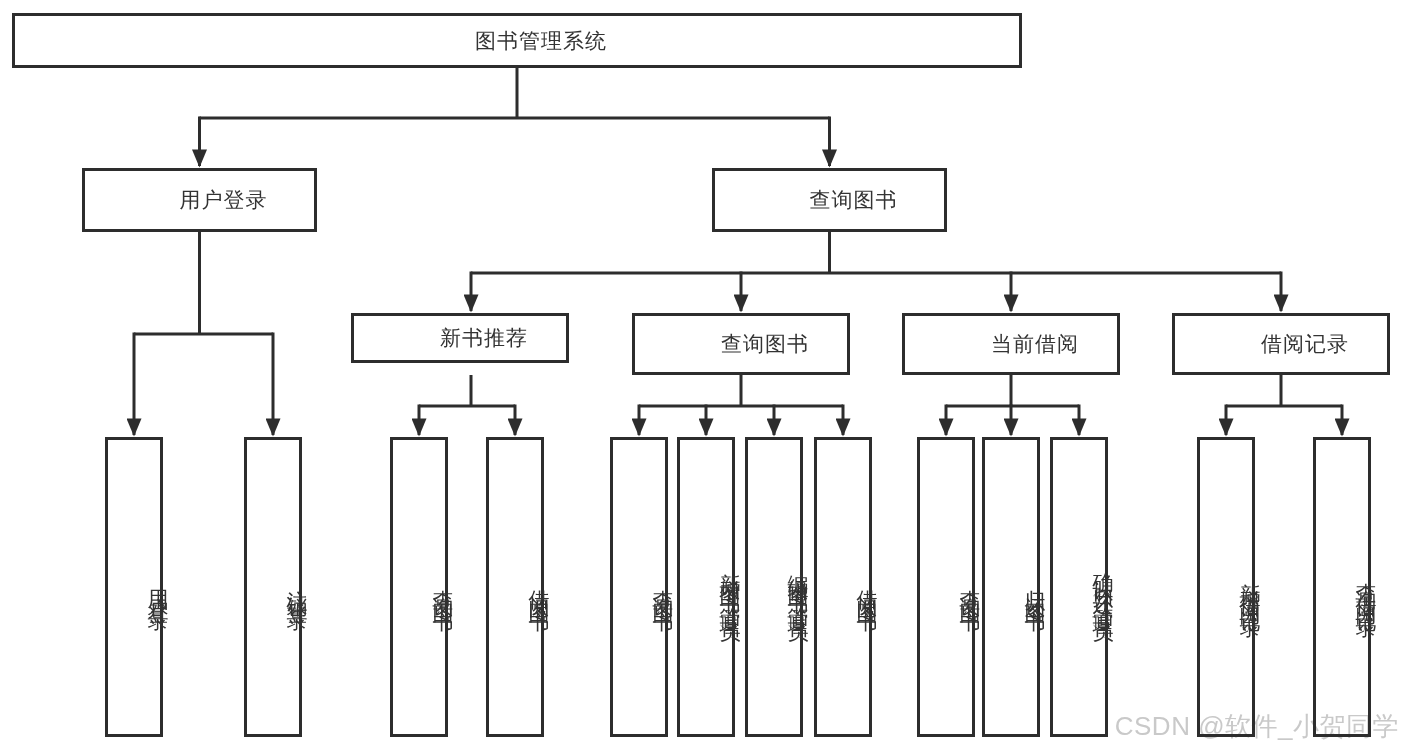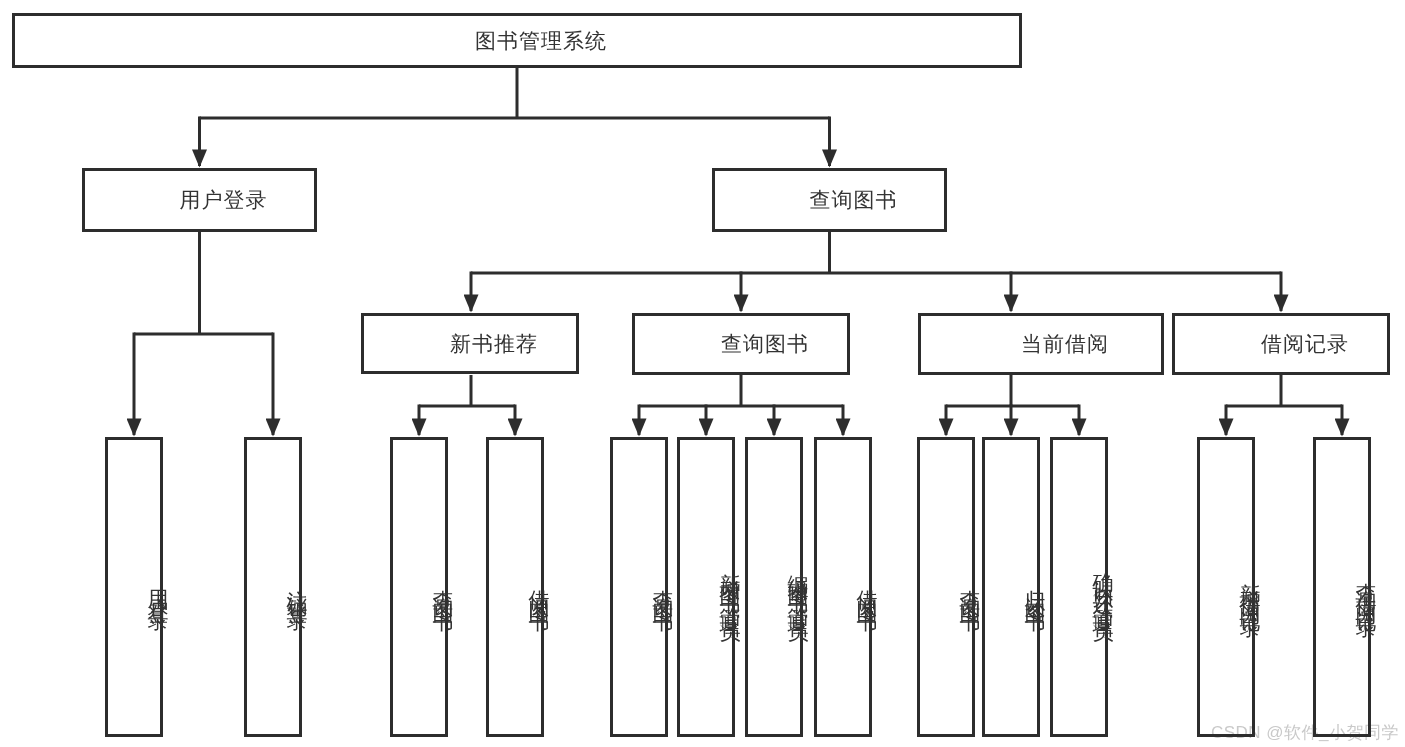--- a/index.html
+++ b/index.html
@@ -19,35 +19,35 @@
     color:#333333; font-size:21px; letter-spacing:1px; white-space:nowrap;
   }
   .leaf .lbl {
     writing-mode:vertical-rl; text-orientation:mixed;
     letter-spacing:7px; line-height:1.15; white-space:normal;
   }
   
   #n-root   { left:12px;  top:13px;  width:1010px; height:55px; }
   #n-login  { left:82px;  top:168px; width:235px;  height:64px; }
   #n-mgmt   { left:712px; top:168px; width:235px;  height:64px; }
-  #n-rec    { left:361px; top:313px; width:218px;  height:61px; }
+  #n-rec    { left:351px; top:313px; width:218px;  height:50px; }
   #n-bor    { left:632px; top:313px; width:218px;  height:62px; }
-  #n-cur    { left:902px; top:313px; width:246px;  height:62px;margin-left:16px; }
+  #n-cur    { left:902px; top:313px; width:218px;  height:62px; }
   #n-his    { left:1172px;top:313px; width:218px;  height:62px;font-family:Liberation Mono, monospace; }
   .leaf     { top:437px; width:58px; height:300px; }
   #l-ulogin { left:105px; }  #l-ulogout { left:244px; }
   #l-rq { left:390px; }      #l-rb { left:486px; }
   #l-bq { left:610px; }      #l-ba { left:677px; }
   #l-be { left:745px; }      #l-bb { left:814px; }
   #l-cq { left:917px; }      #l-cr { left:982px; }
   #l-cc { left:1050px; }
   #l-ha { left:1197px; }     #l-hq { left:1313px; }
   .watermark {
     position:absolute; right:6px; bottom:3px; z-index:1;
-    font-size:17px; color:#c9c9c9; letter-spacing:0.5px; white-space:nowrap;
+    font-size:26px; color:#c9c9c9; letter-spacing:0.5px; white-space:nowrap;
   }
 </style>
 </head>
 <body>
 
 <div class="stage">
 
   <svg class="connectors" width="1405" height="747" viewBox="0 0 1405 747">
     <defs>
       <marker id="arrow" viewBox="0 0 12 10" refX="11" refY="5" markerWidth="7" markerHeight="5" orient="auto" markerUnits="strokeWidth">

